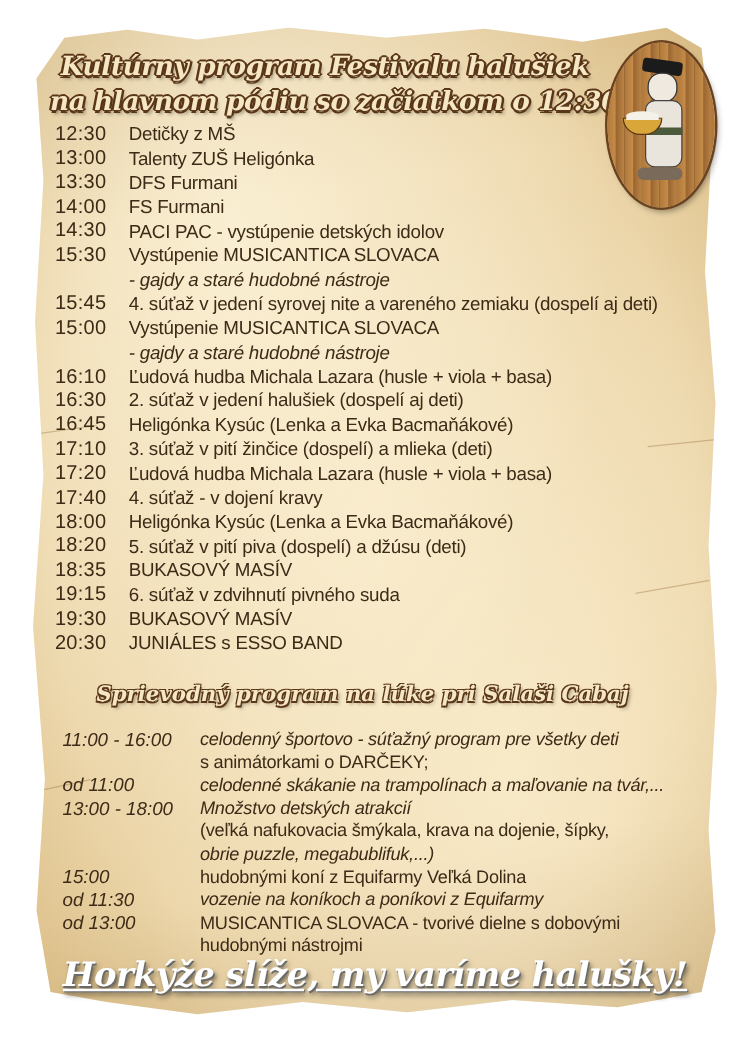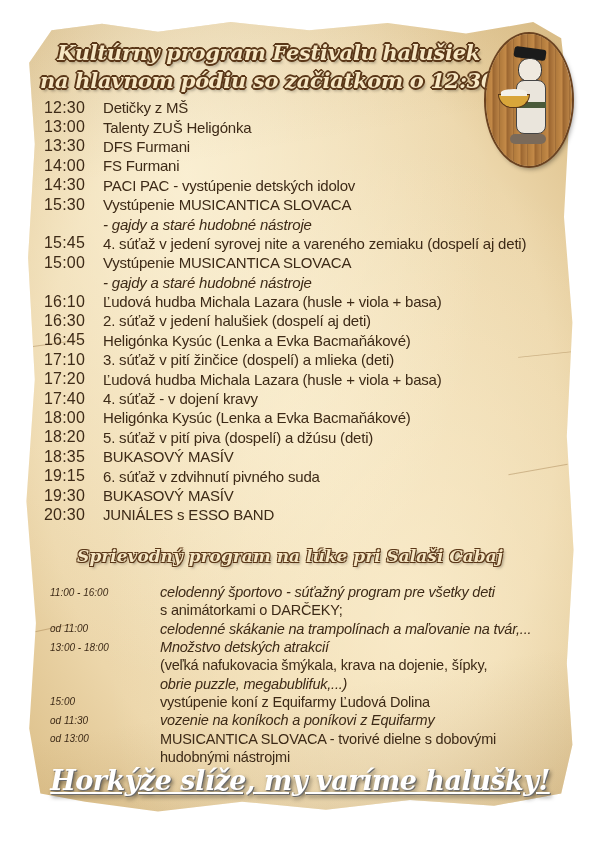--- a/index.html
+++ b/index.html
@@ -21,21 +21,21 @@
     box-shadow: 0 0 6px rgba(0,0,0,0.2);
   }
   .paper::after {
     content:""; position:absolute; inset:0;
     background:
       linear-gradient(170deg, rgba(120,80,30,0.08) 0%, rgba(0,0,0,0) 20%, rgba(0,0,0,0) 80%, rgba(120,80,30,0.15) 100%);
   }
   .crack { position:absolute; height:1px; background:rgba(140,100,50,0.35); }
 
   .title {
-    position:absolute; left:40px; width:440px; text-align:right;
+    position:absolute; left:40px; width:440px; text-align:center;
     font-family:"DejaVu Serif", serif; font-style:italic; font-weight:bold;
     color:#f6e7c4; font-size:21px; letter-spacing:-0.3px;
     text-shadow: -1px -1px 0 #5a3718, 1px -1px 0 #5a3718, -1px 1px 0 #5a3718, 1px 1px 0 #5a3718,
                  0 -2px 0 #5a3718, 0 2px 0 #5a3718, -2px 0 0 #5a3718, 2px 0 0 #5a3718, 2px 3px 3px rgba(0,0,0,0.35);
     white-space:nowrap;
   }
   .title-1 { top:40px; }
   .title-2 { top:68px; }
 
   .schedule { position:absolute; left:44px; top:98px; }
@@ -47,21 +47,21 @@
   .sub-title {
     position:absolute; left:40px; top:546px; width:500px; text-align:center;
     font-family:"DejaVu Serif", serif; font-style:italic; font-weight:bold;
     color:#f6e7c4; font-size:17px; white-space:nowrap;
     text-shadow: -1px -1px 0 #5a3718, 1px -1px 0 #5a3718, -1px 1px 0 #5a3718, 1px 1px 0 #5a3718,
                  2px 2px 3px rgba(0,0,0,0.35);
   }
 
   .side { position:absolute; left:50px; top:583px; }
   .srow { display:flex; height:18.3px; align-items:center; color:#3d2a17; white-space:nowrap; }
-  .srow .stime { width:110px; font-family:"Liberation Sans", sans-serif; font-size:10px; font-style:italic; }
+  .srow .stime { width:110px; font-family:"Liberation Sans", sans-serif; font-size:15px; font-style:italic; }
   .srow .sdesc { font-family:"Liberation Sans", sans-serif; font-size:14.5px; letter-spacing:-0.2px; }
   .srow .sdesc.it { font-style:italic; }
 
   .footer {
     position:absolute; left:20px; top:765px; width:560px; text-align:center;
     font-family:"DejaVu Serif", serif; font-style:italic; font-weight:bold;
     color:#ffffff; font-size:27px; white-space:nowrap; letter-spacing:-0.5px;
     text-shadow: 1px 1px 0 #6b6b6b, 2px 3px 4px rgba(0,0,0,0.55);
     text-decoration: underline;
   }
@@ -217,21 +217,21 @@
   <div class="srow">
       <span class="stime"></span>
       <span class="sdesc">(veľká nafukovacia šmýkala, krava na dojenie, šípky,</span>
     </div>
   <div class="srow">
       <span class="stime"></span>
       <span class="sdesc it">obrie puzzle, megabublifuk,...)</span>
     </div>
   <div class="srow">
       <span class="stime">15:00</span>
-      <span class="sdesc">vystúpenie koní z Equifarmy Ľudová Dolina</span>
+      <span class="sdesc">hudobnými koní z Equifarmy Veľká Dolina</span>
     </div>
   <div class="srow">
       <span class="stime">od 11:30</span>
       <span class="sdesc it">vozenie na koníkoch a poníkovi z Equifarmy</span>
     </div>
   <div class="srow">
       <span class="stime">od 13:00</span>
       <span class="sdesc">MUSICANTICA SLOVACA - tvorivé dielne s dobovými</span>
     </div>
   <div class="srow">

